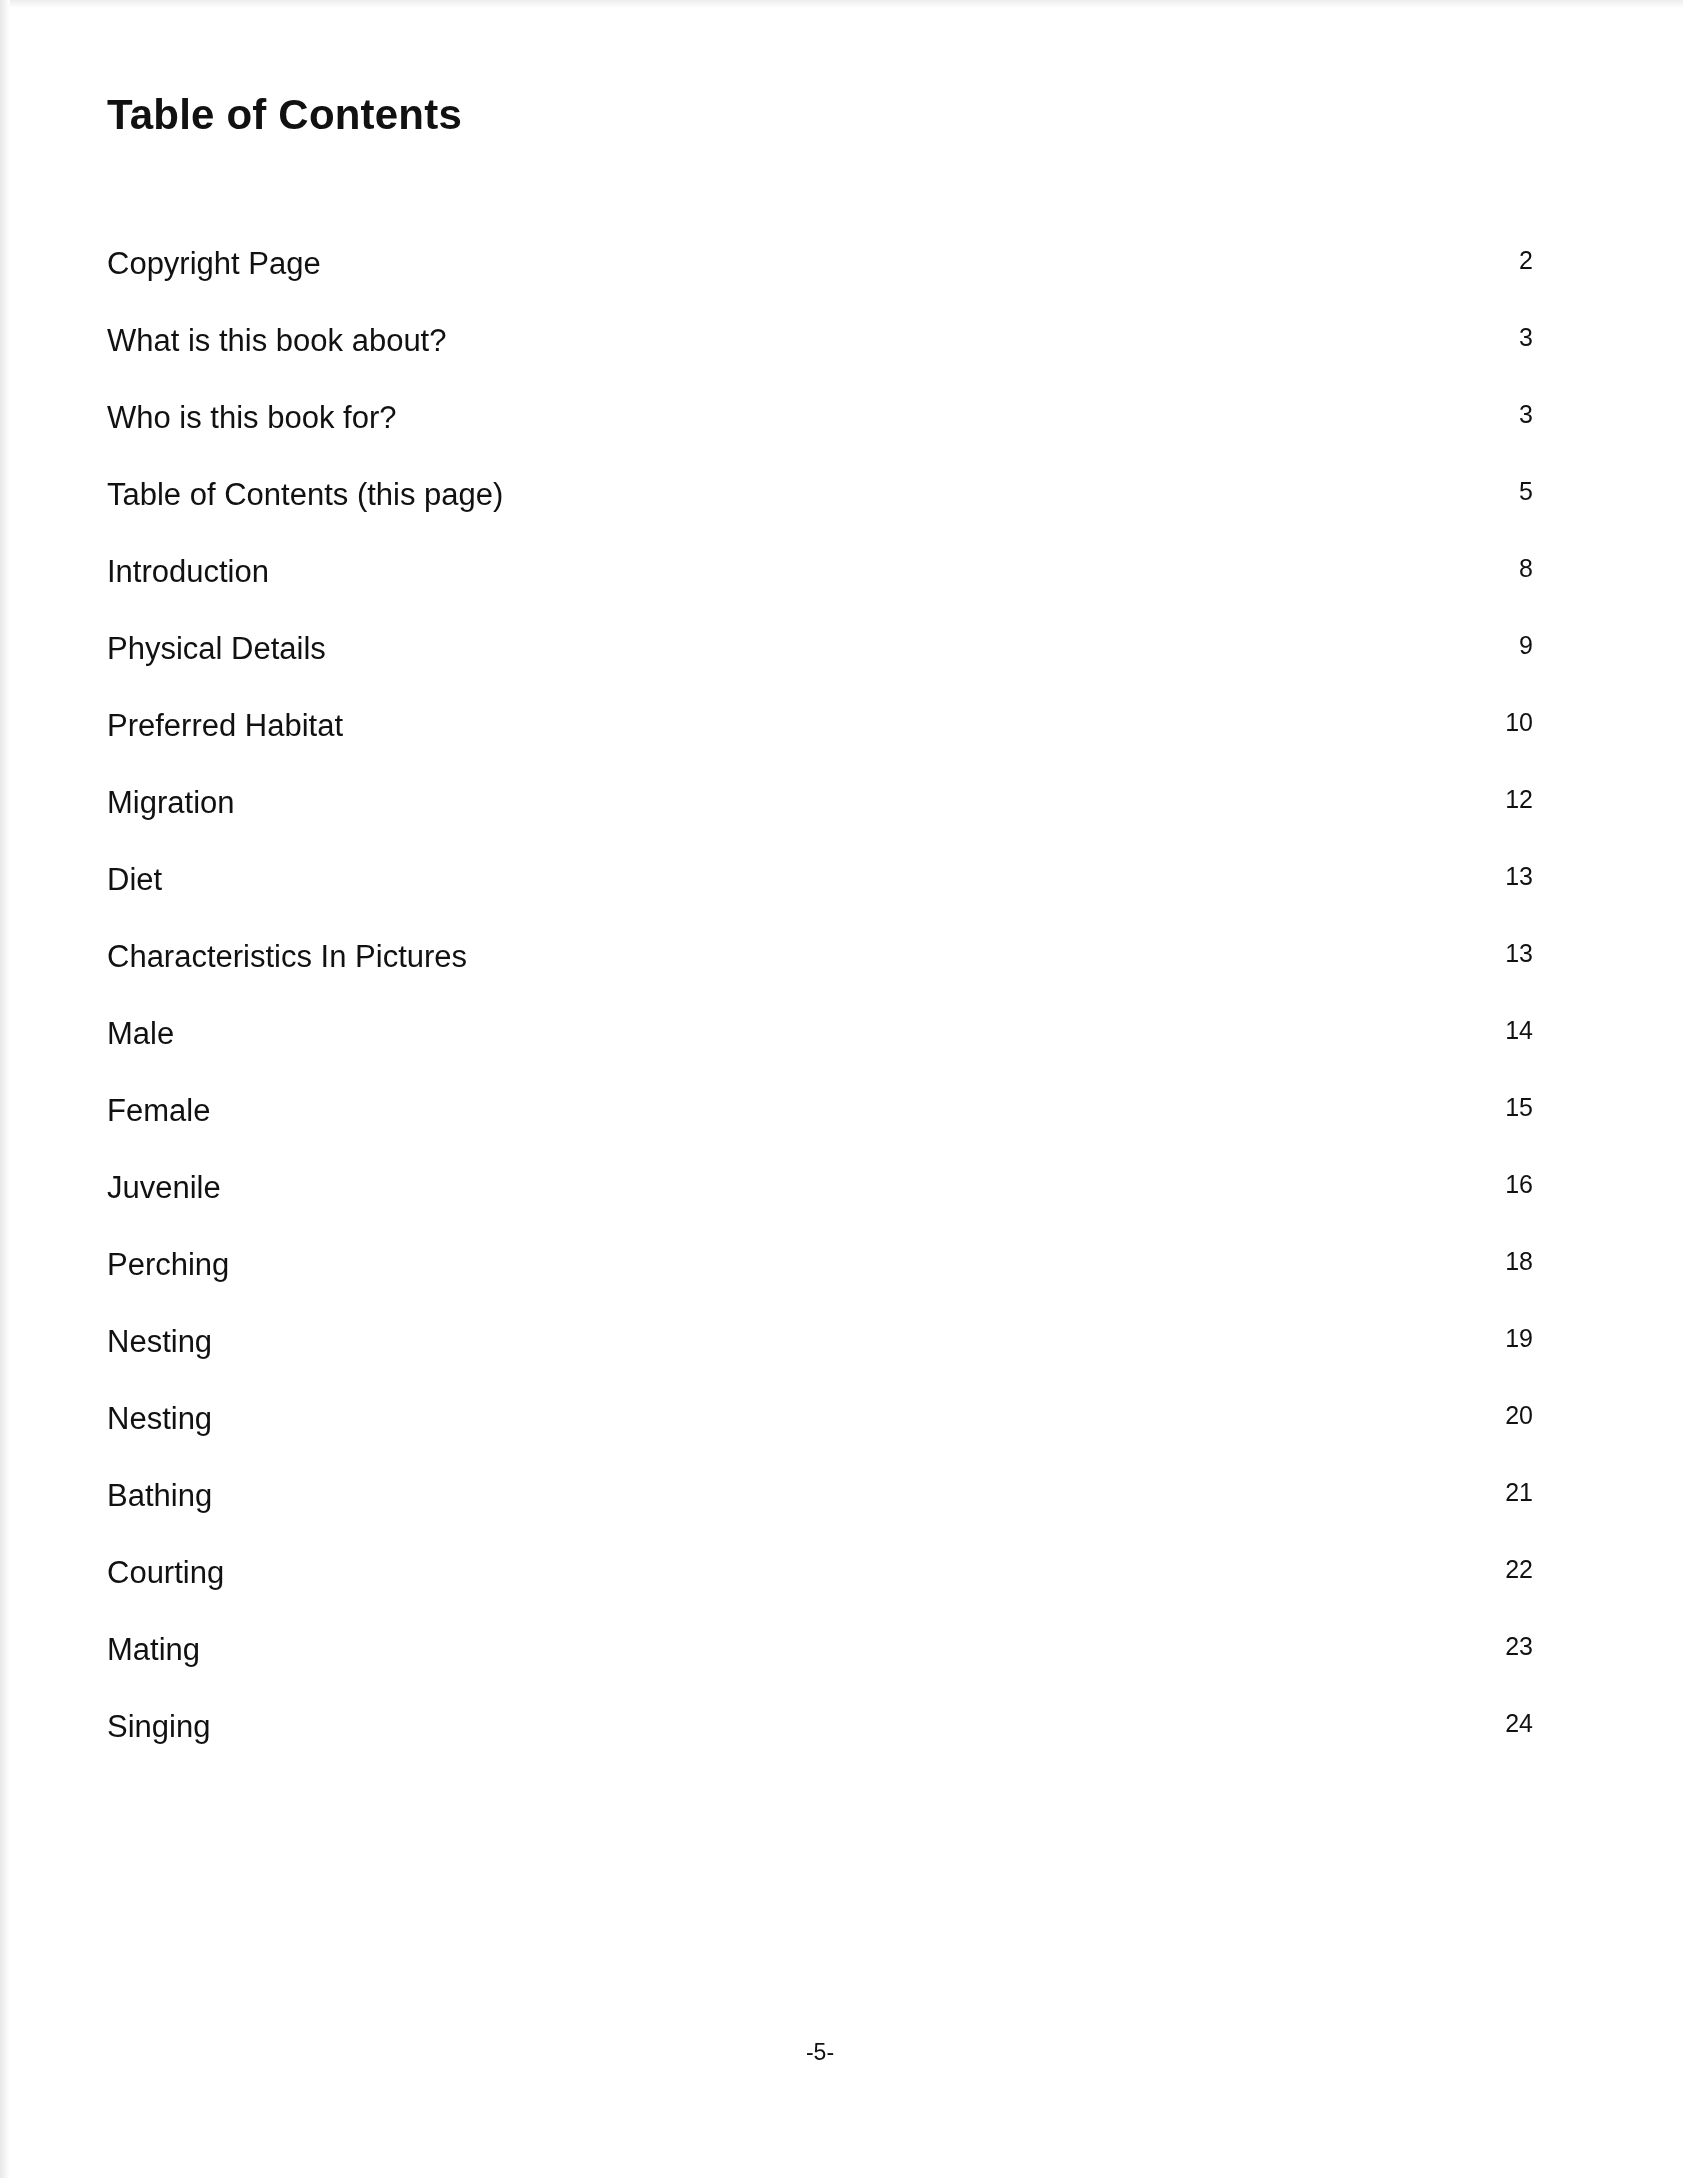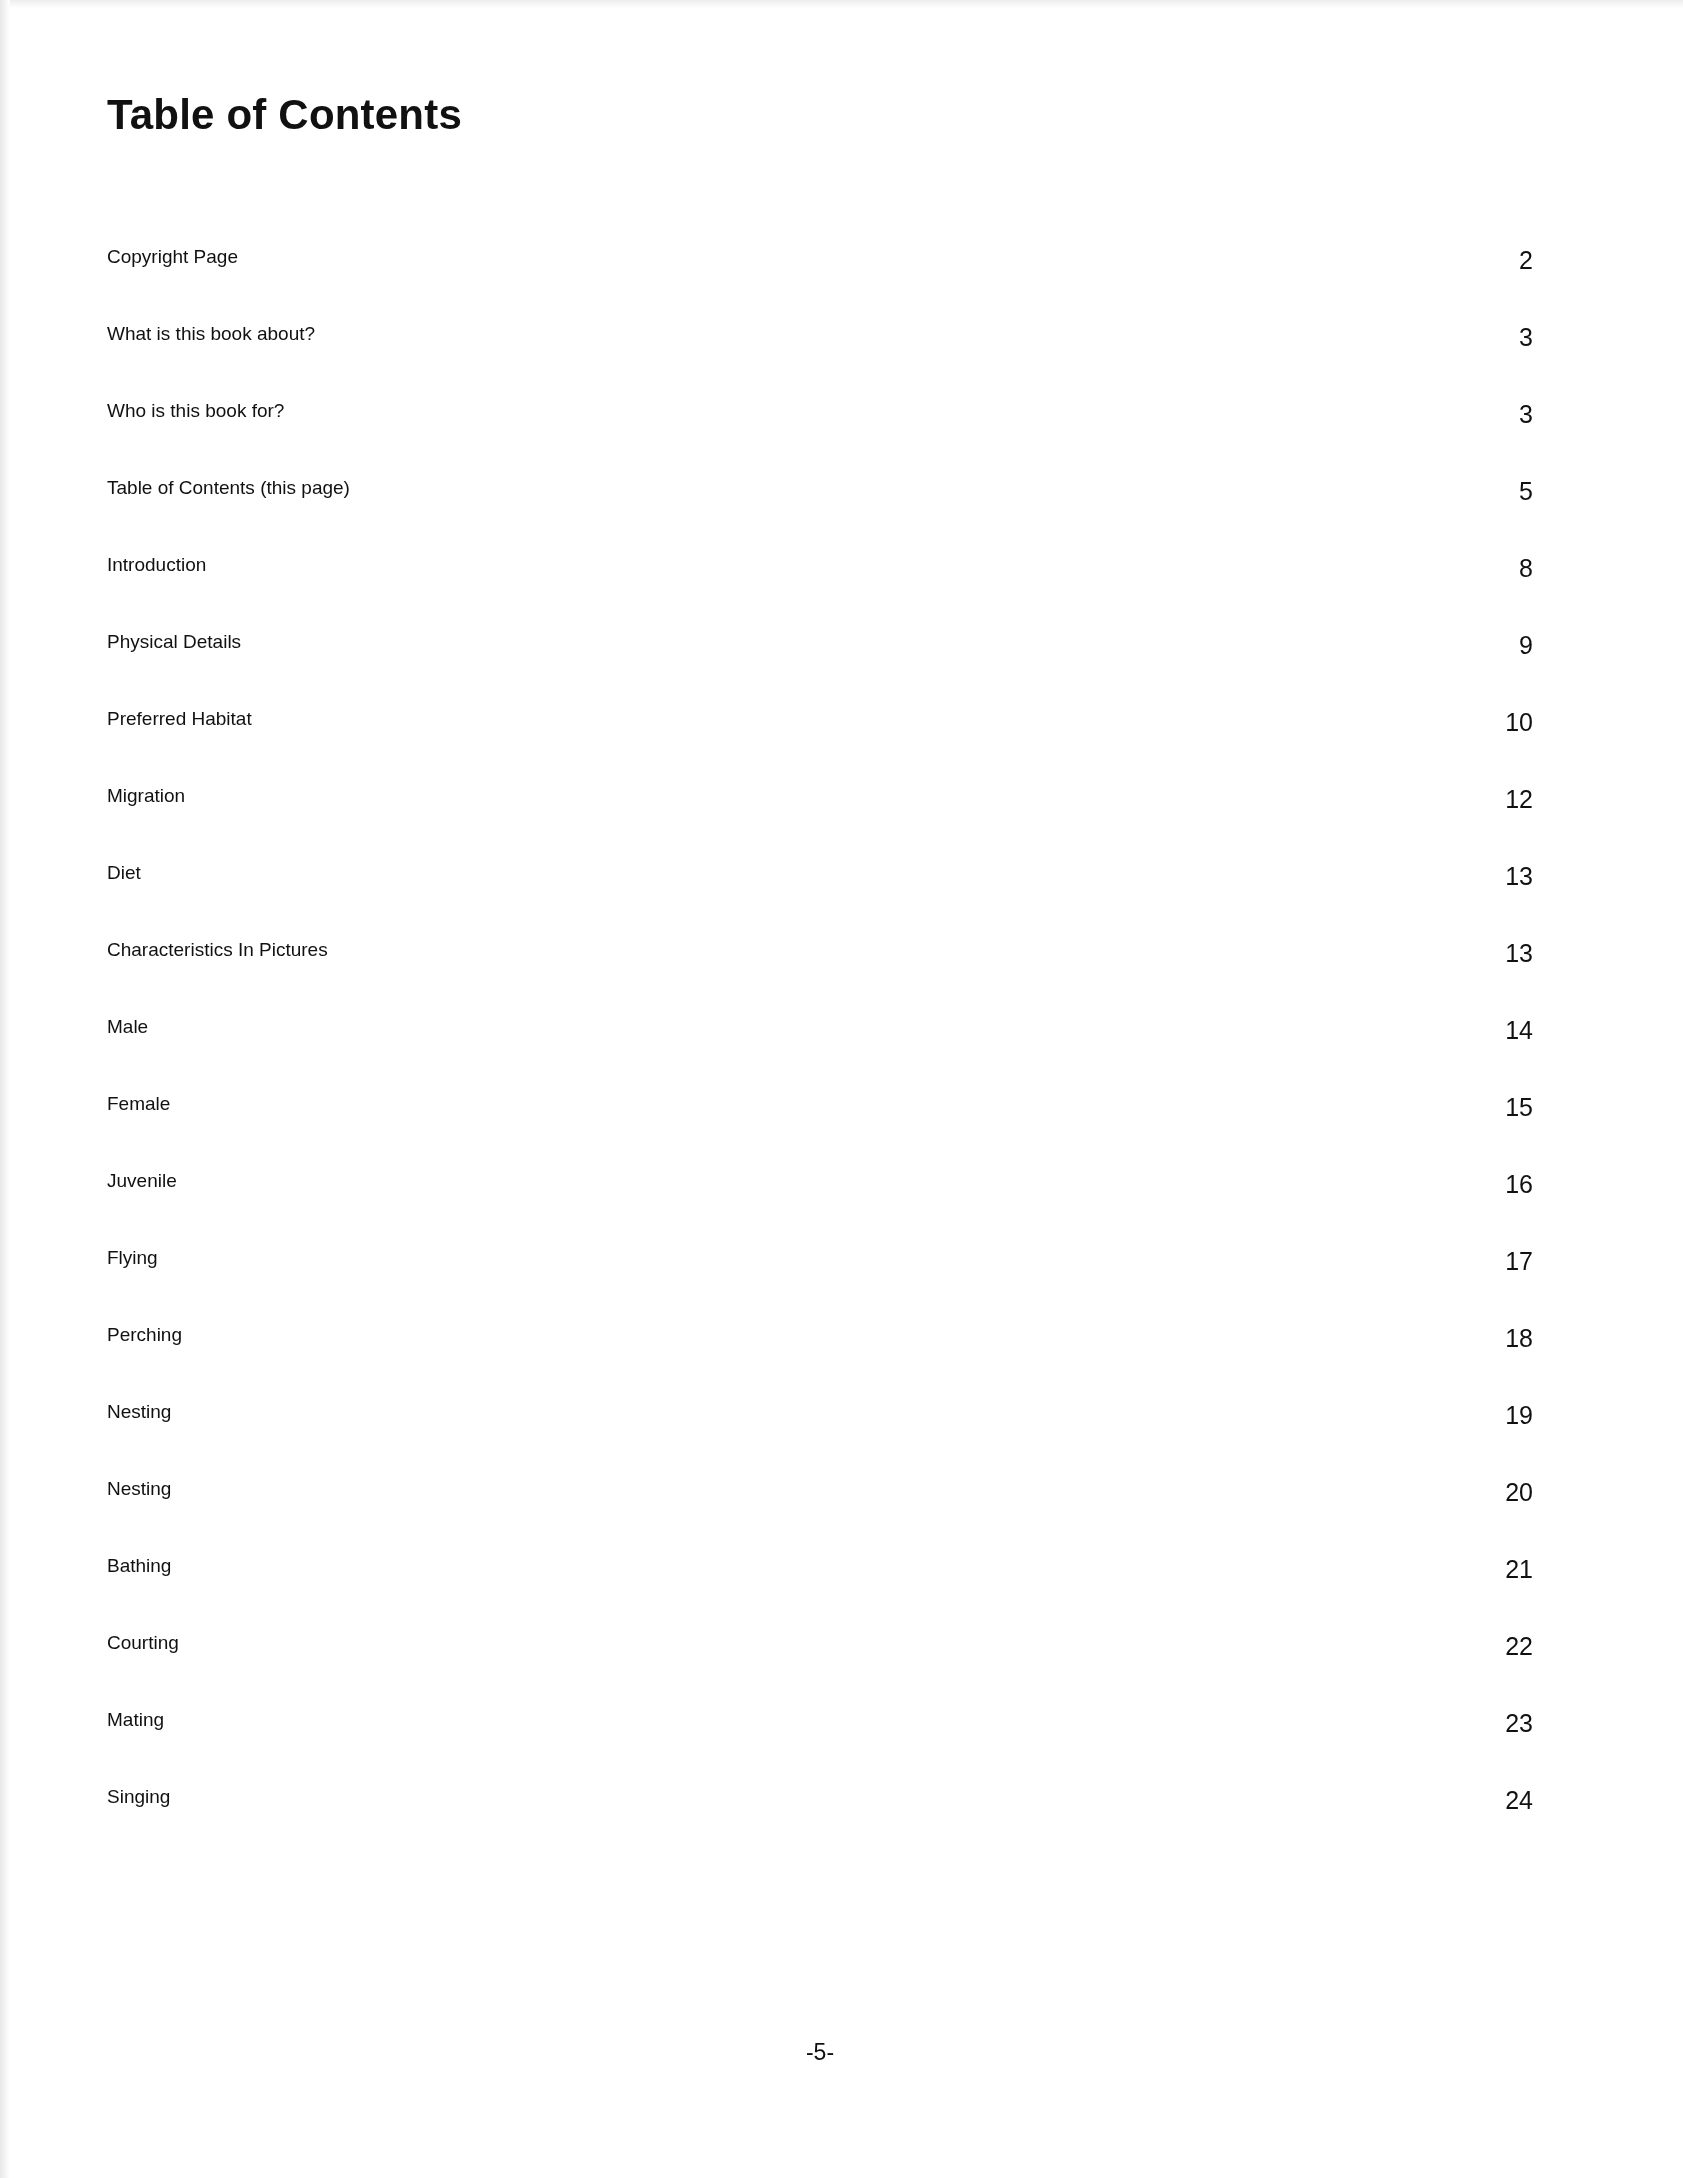--- a/index.html
+++ b/index.html
@@ -48,21 +48,21 @@
   }
   .toc-row {
     position: relative;
     height: 77px;
     width: 1426px;
   }
   .toc-label {
     position: absolute;
     left: 0;
     top: 0;
-    font-size: 19px;
+    font-size: 31px;
     font-weight: 400;
     color: #111111;
     white-space: nowrap;
   }
   .toc-page {
     position: absolute;
     right: 0;
     top: 0;
     width: 119px;
     text-align: right;
@@ -154,24 +154,20 @@
         </div>
         <div class="toc-row">
           <span class="toc-label">Female</span>
           <span class="toc-page">15</span>
         </div>
         <div class="toc-row">
           <span class="toc-label">Juvenile</span>
           <span class="toc-page">16</span>
         </div>
         <div class="toc-row">
-          <span class="toc-label">Flying</span>
-          <span class="toc-page">17</span>
-        </div>
-        <div class="toc-row">
           <span class="toc-label">Perching</span>
           <span class="toc-page">18</span>
         </div>
         <div class="toc-row">
           <span class="toc-label">Nesting</span>
           <span class="toc-page">19</span>
         </div>
         <div class="toc-row">
           <span class="toc-label">Nesting</span>
           <span class="toc-page">20</span>

